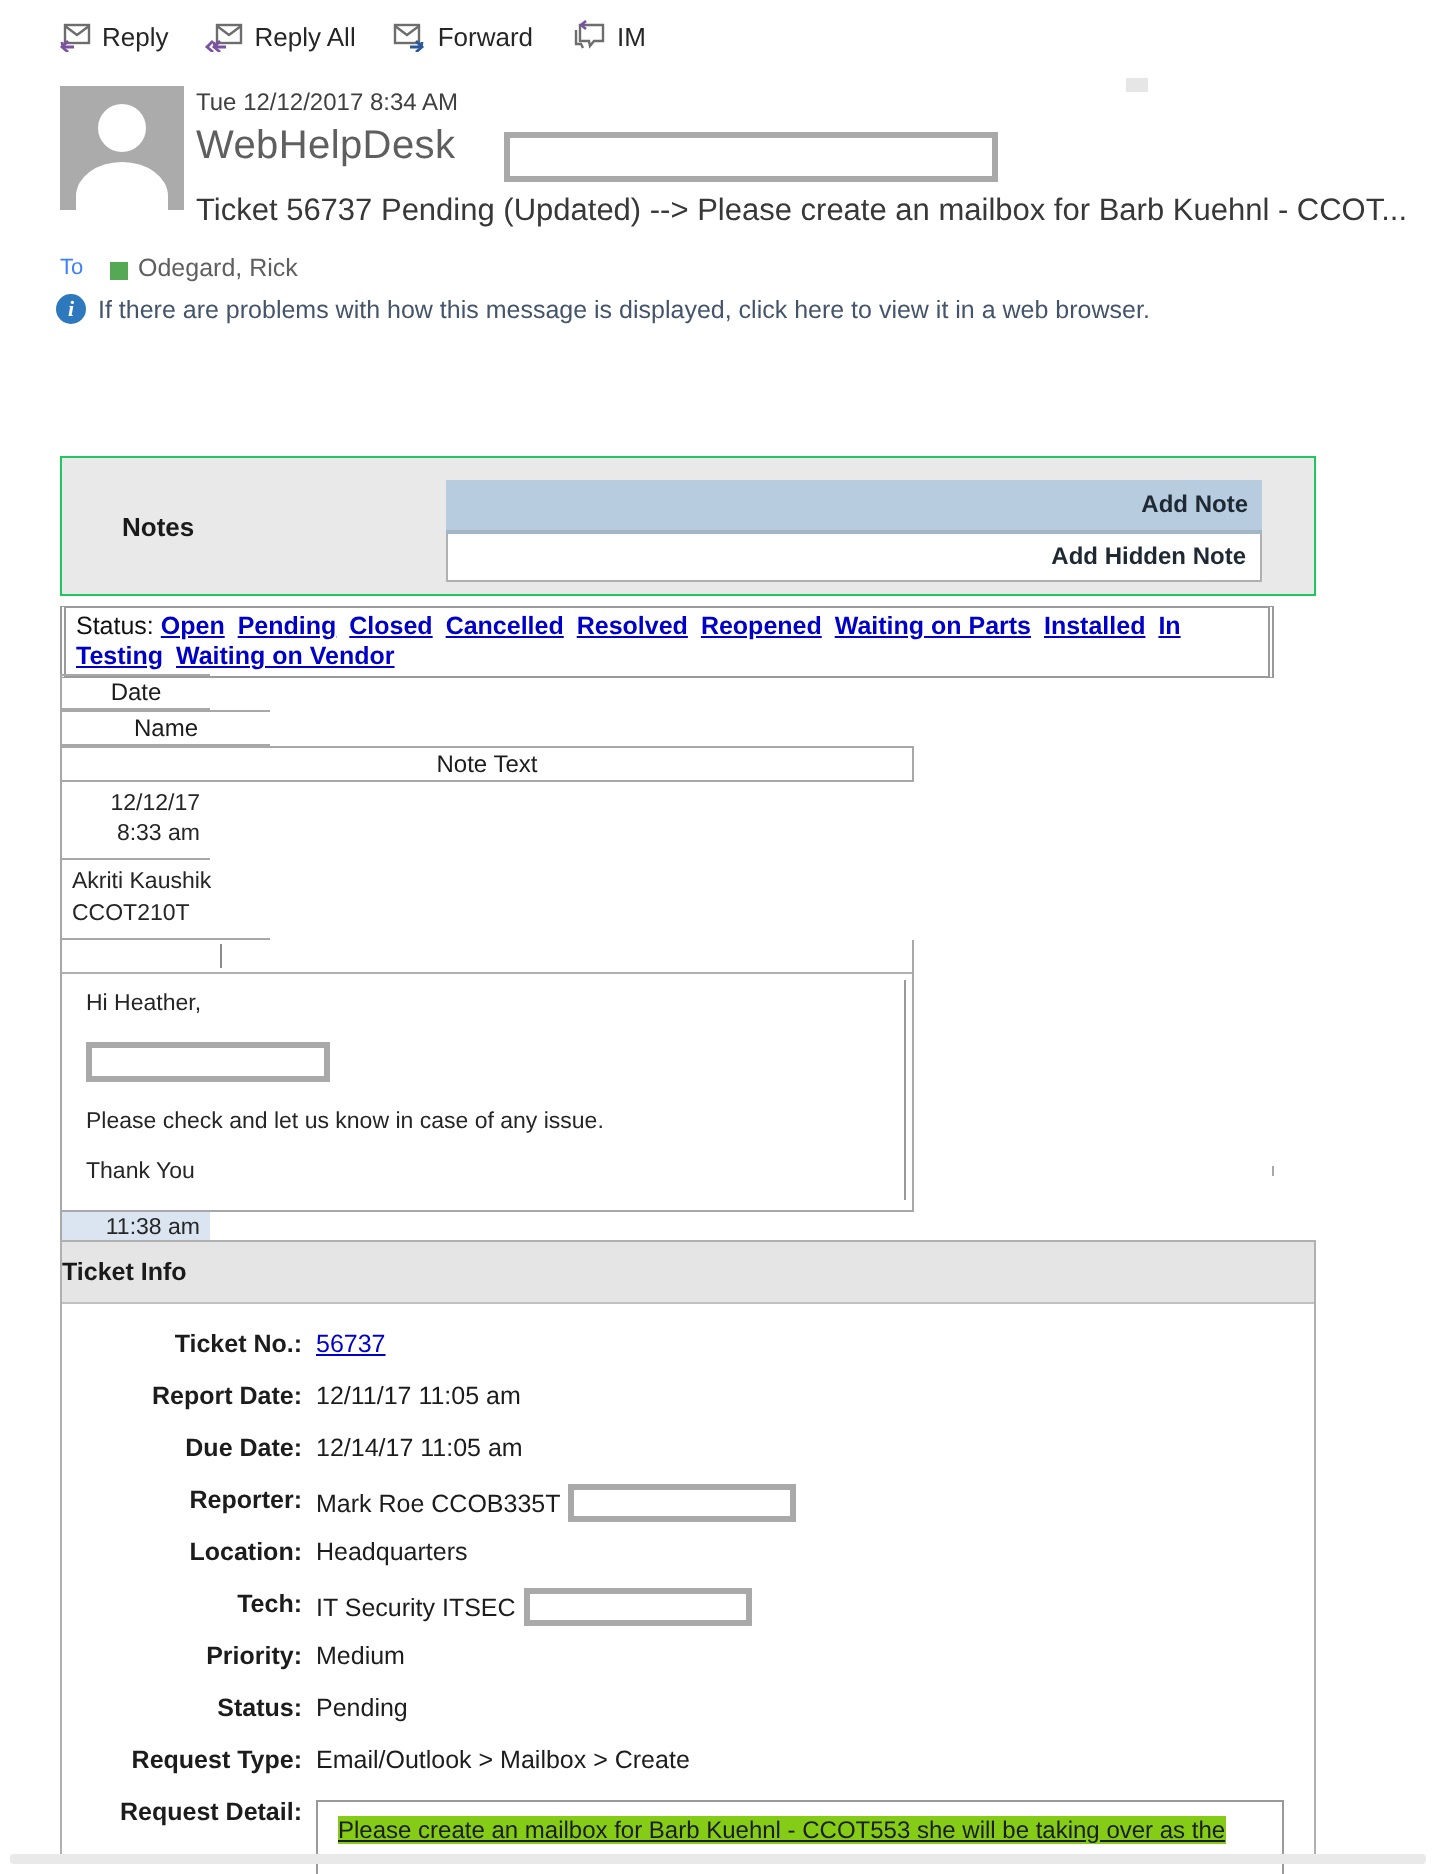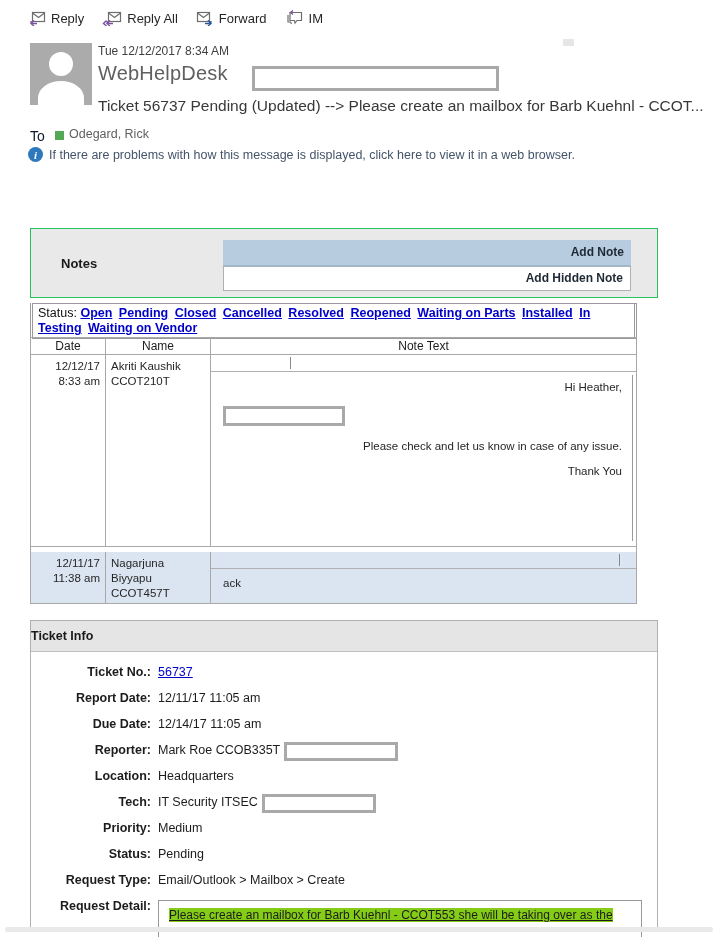--- a/index.html
+++ b/index.html
@@ -16,21 +16,21 @@
   
   .avatar{position:absolute;left:30px;top:43px;width:62px;height:62px;background:#ababab;overflow:hidden;}
   .avatar .head{position:absolute;left:19px;top:9px;width:24px;height:24px;border-radius:50%;background:#fff;}
   .avatar .body{position:absolute;left:8px;top:38px;width:46px;height:34px;border-radius:50% 50% 0 0;background:#fff;}
   .msg-date{position:absolute;left:98px;top:44px;font-size:12px;color:#404040;}
   .sender{position:absolute;left:98px;top:62px;font-size:20px;color:#5f5f5f;letter-spacing:.2px;}
   .subject{position:absolute;left:98px;top:97px;width:616px;font-size:15.5px;color:#383838;white-space:nowrap;overflow:hidden;}
   .redaction{background:#fff;border:3px solid #a9a9a9;box-sizing:border-box;}
   .sender-redaction{position:absolute;left:252px;top:66px;width:247px;height:25px;}
   .smudge{position:absolute;left:563px;top:39px;width:11px;height:7px;background:#dcdcdc;opacity:.7;}
-  .to-label{position:absolute;left:30px;top:128px;font-size:14px;color:#0f172a;}
+  .to-label{position:absolute;left:30px;top:128px;font-size:11px;color:#3b82f6;}
   .presence{position:absolute;left:55px;top:131px;width:9px;height:9px;background:#55a855;}
   .recipient{position:absolute;left:69px;top:127px;font-size:12.5px;color:#5f5f5f;}
   .infobar{position:absolute;left:28px;top:147px;display:flex;align-items:center;gap:6px;}
   .info-icon{width:15px;height:15px;border-radius:50%;background:#2e79bd;color:#fff;font-size:11px;font-weight:bold;
     display:flex;align-items:center;justify-content:center;font-family:"Liberation Serif",serif;font-style:italic;}
   .info-text{font-size:12.5px;color:#44546a;}
   
   .notes-panel{position:absolute;left:30px;top:228px;width:628px;height:70px;background:#e9e9e9;
     border:1px solid #22c55e;box-sizing:border-box;}
   .notes-title{position:absolute;left:30px;top:27px;font-size:13px;font-weight:bold;color:#1a1a1a;}
@@ -39,50 +39,50 @@
     font-size:12px;font-weight:bold;color:#1f2933;text-align:right;padding-right:7px;cursor:pointer;}
   .btn-addhidden{height:23px;line-height:23px;background:#fff;border:1px solid #b0b0b0;border-top:none;
     font-size:12px;font-weight:bold;color:#1f2933;text-align:right;padding-right:7px;cursor:pointer;}
   
   .status-bar{position:absolute;left:30px;top:303px;width:607px;min-height:34px;box-sizing:border-box;
     border:1px solid #9a9a9a;border-left:3px double #9a9a9a;border-right:3px double #9a9a9a;
     padding:2px 5px;font-size:12.5px;color:#111;line-height:15px;}
   .status-bar a{color:#0000c8;text-decoration:underline;font-weight:bold;margin-right:3px;cursor:pointer;}
   
   .ntable{position:absolute;left:30px;top:337px;width:607px;box-sizing:border-box;font-size:11.5px;color:#262626;}
-  .nrow{display:flex;width:100%;box-sizing:border-box;}
+  .nrow{display:flex;width:100%;box-sizing:border-box;flex-direction:column;}
   .ncell{box-sizing:border-box;border:1px solid #a8a8a8;border-top:none;}
   .nrow.hdr .ncell{border-top:1px solid #a8a8a8;font-size:12px;text-align:center;padding:1px 0;color:#1c1c1c;}
   .c-date{width:75px;border-right:none;}
   .c-name{width:105px;border-right:none;}
   .c-note{width:427px;position:relative;}
   .cell-pad{padding:4px 5px;line-height:1.32;}
   .c-date .cell-pad{text-align:right;}
   .row-note1{height:192px;}
   .row-note1 .ncell{background:#fff;}
   .spacer-row{height:5px;}
   .spacer-row .sp{box-sizing:border-box;height:5px;width:100%;border-left:1px solid #a8a8a8;border-right:1px solid #a8a8a8;}
   .row-note2{height:52px;}
   .row-note2 .ncell{background:#dbe5f1;}
   .note-topstrip{height:16px;border-bottom:1px solid #b0b0b0;position:relative;}
   .tick{position:absolute;top:2px;width:1px;height:12px;background:#8a8a8a;}
   .vscroll{position:absolute;right:3px;top:20px;bottom:5px;width:1px;background:#9a9a9a;}
-  .note-body{padding:9px 14px 0 12px;text-align:right;}
+  .note-body{padding:9px 14px 0 12px;}
   .note-para{margin:0 0 13px 0;white-space:pre-line;}
   .note-redaction{width:122px;height:20px;margin:2px 0 14px 0;}
   .ack-body{padding:8px 12px 0 12px;}
   
   .ticket-panel{position:absolute;left:30px;top:620px;width:628px;height:312px;background:#fff;
     border:1px solid #b0b0b0;box-sizing:border-box;}
   .ticket-hdr{height:30px;line-height:30px;background:#e5e5e5;border-bottom:1px solid #c0c0c0;
     font-size:12.5px;font-weight:bold;color:#1a1a1a;}
   .ticket-body{padding-top:12px;}
   .t-row{display:flex;min-height:26px;line-height:17px;align-items:flex-start;font-size:12.5px;color:#1c1c1c;}
   .t-label{width:120px;text-align:right;font-weight:bold;flex:none;}
-  .t-value{margin-left:7px;display:flex;align-items:flex-start;gap:4px;}
+  .t-value{margin-left:7px;display:flex;align-items:flex-end;gap:4px;}
   .t-value a{color:#0000cc;text-decoration:underline;cursor:pointer;}
   .inline-redaction{display:inline-block;width:114px;height:19px;vertical-align:middle;}
   .detail-box{box-sizing:border-box;width:484px;border:1px solid #9a9a9a;padding:6px 8px 20px 10px;margin-top:2px;}
   .detail-hl{background:#84cc16;font-size:12px;line-height:17px;text-decoration:underline;}
   .bottom-band{position:absolute;left:5px;top:927px;width:708px;height:5px;background:#e9e9e9;border-radius:2px;}
   .ic-stroke{stroke:#6d6d6d;fill:none;stroke-width:1.2;}
 </style>
 </head>
 <body>
 

